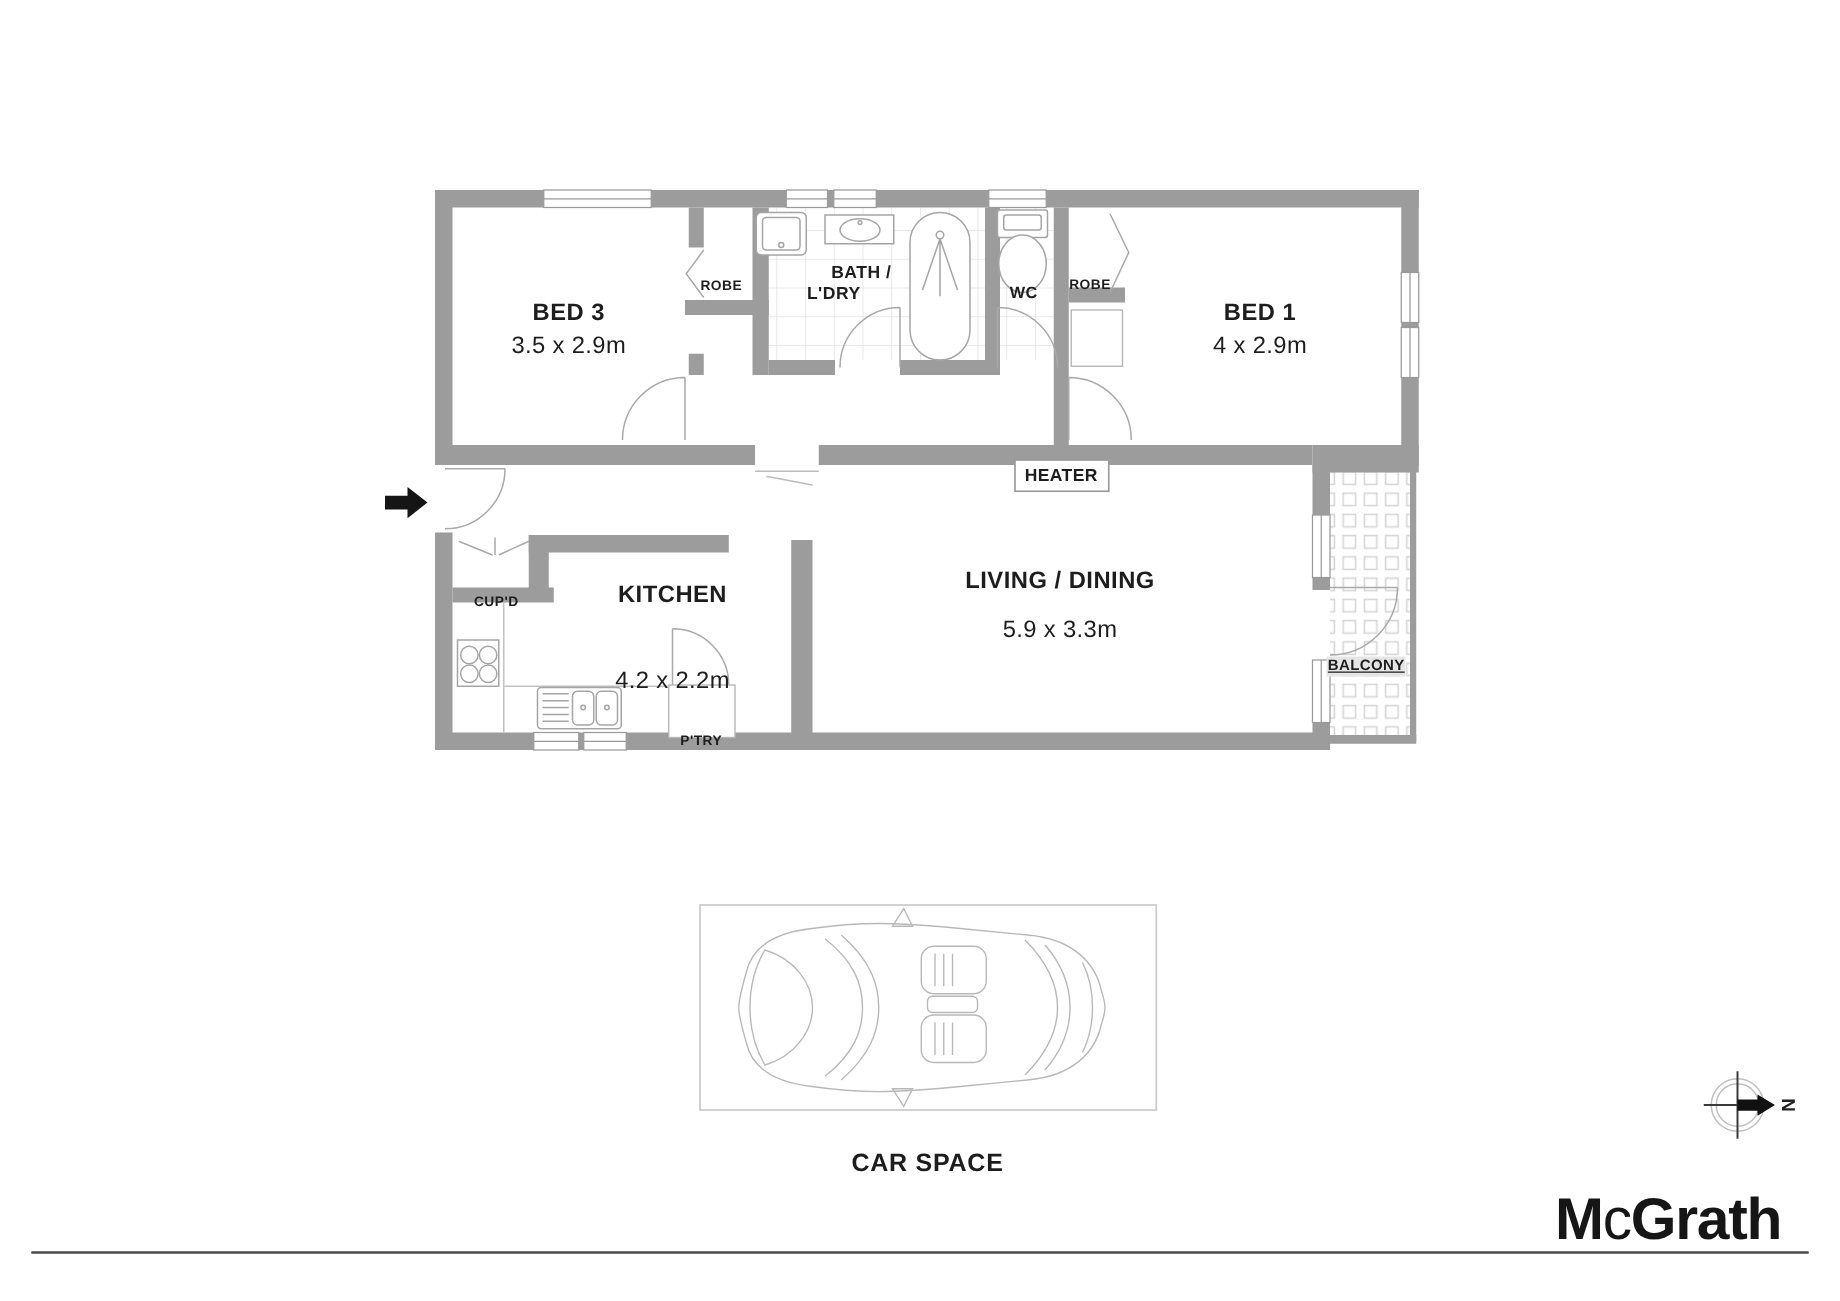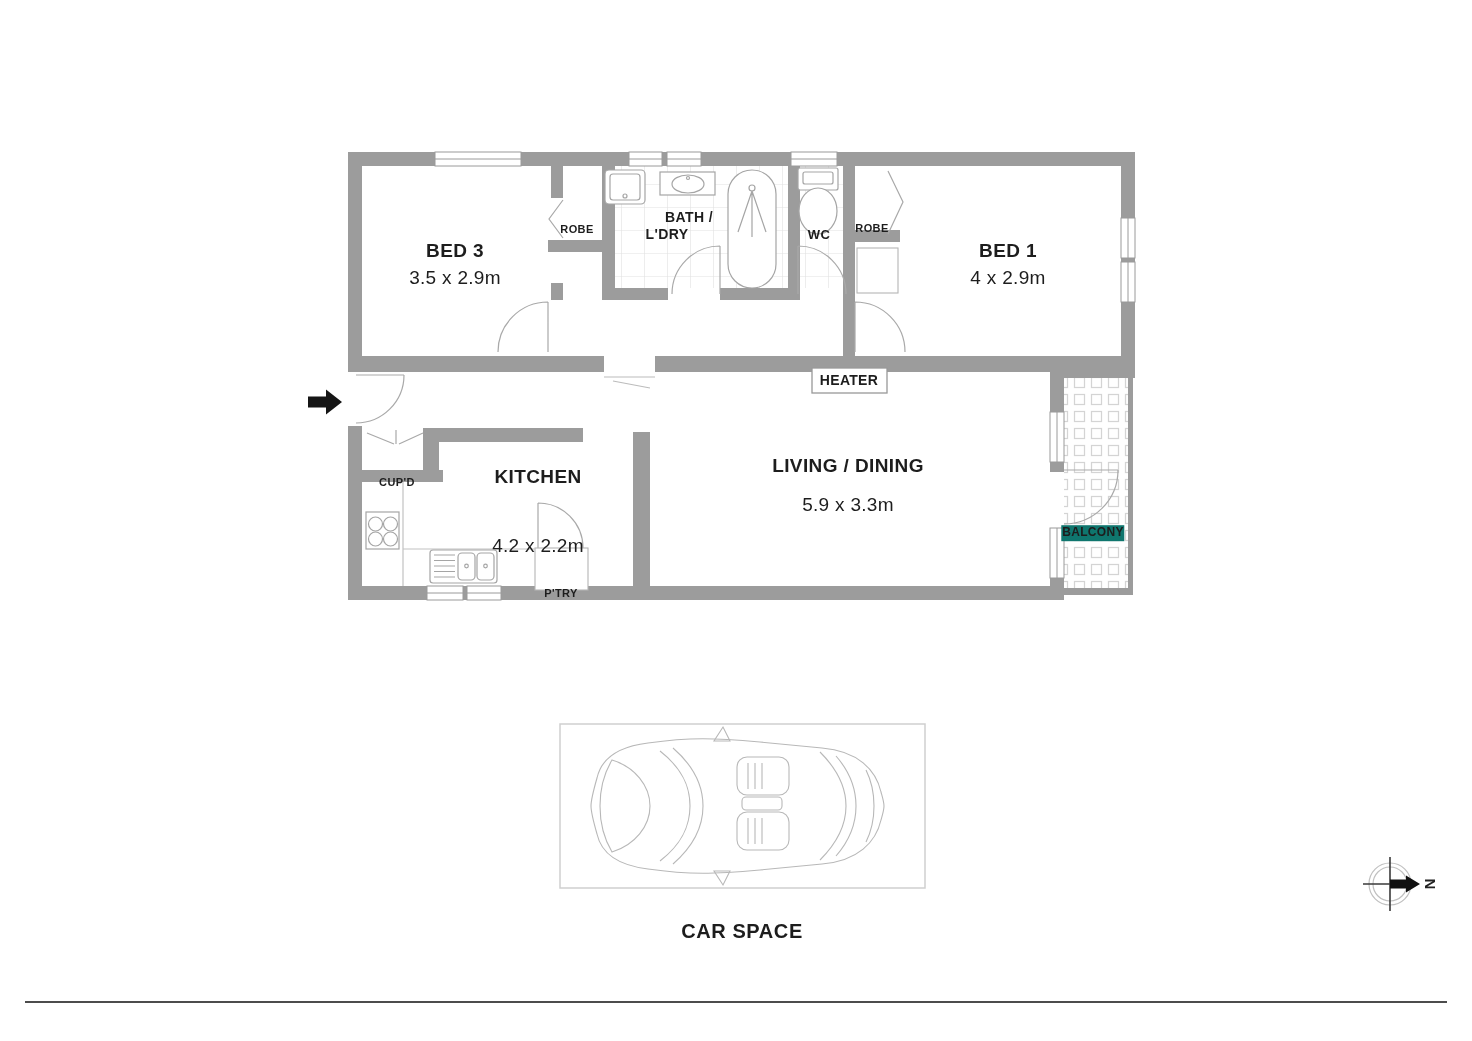--- a/index.html
+++ b/index.html
@@ -11,21 +11,21 @@
   .lbl {
     position:absolute; transform:translate(-50%,-50%);
     color:#1d1d1d; white-space:nowrap; text-align:center; line-height:1.3;
   }
   .room-name { font-size:19px; font-weight:600; letter-spacing:0.4px; }
   .room-dims { font-size:19px; font-weight:400; letter-spacing:0.3px; }
   .small-lbl { font-size:11px; font-weight:600; letter-spacing:0.4px;margin-top:25px; }
   .med-lbl   { font-size:13px; font-weight:600; letter-spacing:0.4px; }
   .bath-lbl  { font-size:14px; font-weight:600; letter-spacing:0.4px; line-height:17px; }
   .heater-lbl{ font-size:14px; font-weight:700; letter-spacing:0.3px; }
-  .balcony-lbl { font-size:12px; font-weight:600; letter-spacing:0.3px; background:#0f766e; padding:0 1px; }
+  .balcony-lbl { font-size:12px; font-weight:600; letter-spacing:0.3px; background:#e5e5e5; padding:0 1px;text-decoration:underline; }
   .carspace-lbl { font-size:20px; font-weight:600; letter-spacing:0.6px;margin-top:22px; }
   .compass-n {
     position:absolute; transform:translate(-50%,-50%) rotate(90deg);
     font-size:15px; font-weight:700; color:#222;
   }
   .logo {
     position:absolute; right:47px; top:951px; font-size:47px; color:#161616;
     letter-spacing:-1px; line-height:1;
   }
   .logo .heavy { font-weight:700; }
@@ -239,16 +239,17 @@
 
   <div class="lbl room-name" style="left:848px; top:466px;">LIVING / DINING</div>
   <div class="lbl room-dims" style="left:848px; top:481px;margin-top:24px;">5.9 x 3.3m</div>
 
   <div class="lbl balcony-lbl" style="left:1093px; top:533px;">BALCONY</div>
 
   <div class="lbl carspace-lbl" style="left:742px; top:909px;">CAR SPACE</div>
 
   <div class="compass-n" style="left:1430px; top:884px;">N</div>
 
+  <div class="logo"><span class="heavy">M</span><span class="light">c</span><span class="heavy">Grath</span></div>
 
   <div class="footline"></div>
 
 </div>
 
 </body></html>

